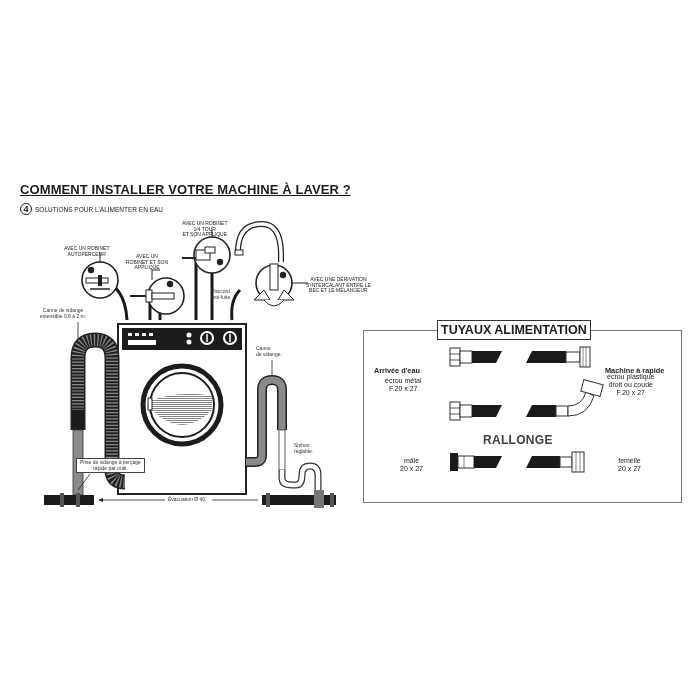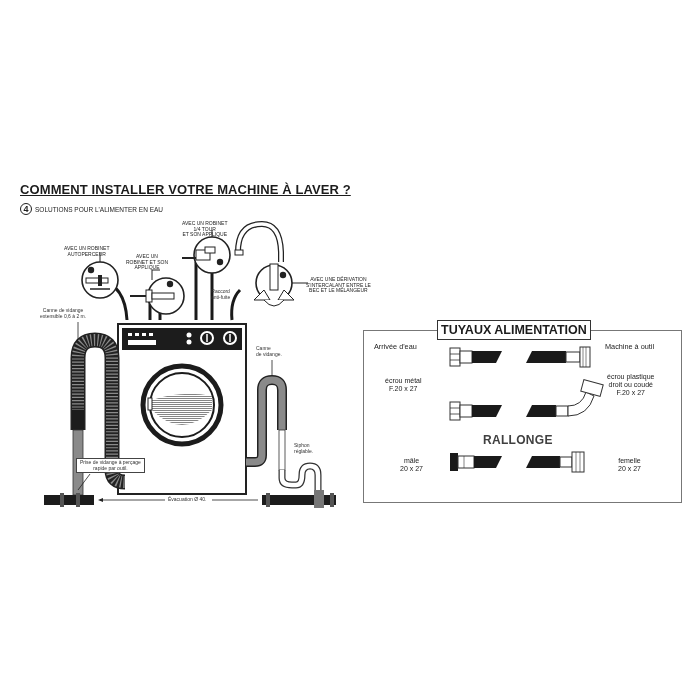--- a/index.html
+++ b/index.html
@@ -6,21 +6,21 @@
   body { width:700px; height:700px; position:relative; overflow:hidden; font-family:"Liberation Sans", sans-serif; color:#222; }
   .abs { position:absolute; }
   .title { left:20px; top:182px; font-size:13px; font-weight:bold; letter-spacing:0.1px; color:#1c1c1c; white-space:nowrap;text-decoration:underline; }
   .sub { left:20px; top:203px; font-size:6.5px; color:#222; white-space:nowrap; display:flex; align-items:center; gap:3px; }
   .sub .circ { width:12px; height:12px; border:1.5px solid #222; border-radius:50%; display:inline-flex; align-items:center; justify-content:center; font-weight:bold; font-size:9px; box-sizing:border-box; }
   .lbl { font-size:5px; line-height:5.5px; text-align:center; color:#222; white-space:nowrap; text-transform:uppercase; }
   .lbl2 { font-size:5px; line-height:5.5px; text-align:center; color:#333; white-space:nowrap; }
   .box { left:363px; top:330px; width:319px; height:173px; border:1.4px solid #777; box-sizing:border-box; }
   .box-title { left:437px; top:320px; padding:0 3px; height:18px; border:1.4px solid #333; background:#fff; font-size:12.5px; font-weight:bold; line-height:18px; color:#1c1c1c; white-space:nowrap; }
   .bt { font-size:7px; color:#222; text-align:center; white-space:nowrap; line-height:8px; }
-  .btb { font-weight:normal; font-size:7.3px; }
+  .btb { font-weight:bold; font-size:7.3px;margin-top:24px; }
   .rallonge { left:483px; top:433px; font-size:12px; color:#404040; letter-spacing:0.3px;font-weight:bold; }
   .note-box { border:1px solid #444; background:#fff; padding:1px 3px; }
 </style>
 </head>
 <body>
 
 <div class="abs title">COMMENT INSTALLER VOTRE MACHINE À LAVER ?</div>
 <div class="abs sub">
   <span class="circ">4</span>
   <span>SOLUTIONS POUR L'ALIMENTER EN EAU</span>
@@ -187,21 +187,21 @@
 <div class="abs lbl2 note-box" style="left:76px;top:458px">
   <div>Prise de vidange à perçage</div>
   <div>rapide par outil.</div>
 </div>
 <div class="abs lbl2" style="left:168px;top:497px">Évacuation Ø 40.</div>
 
 <div class="abs box"></div>
 <div class="abs box-title">TUYAUX ALIMENTATION</div>
 
 <div class="abs bt btb" style="left:374px;top:343px">Arrivée d'eau</div>
-<div class="abs bt btb" style="left:605px;top:343px">Machine à outil</div>
+<div class="abs bt btb" style="left:605px;top:343px">Machine à rapide</div>
 
 <div class="abs bt" style="left:385px;top:377px">
   <div>écrou métal</div>
   <div>F.20 x 27</div>
 </div>
 <div class="abs bt" style="left:607px;top:373px">
   <div>écrou plastique</div>
   <div>droit ou coudé</div>
   <div>F.20 x 27</div>
 </div>

